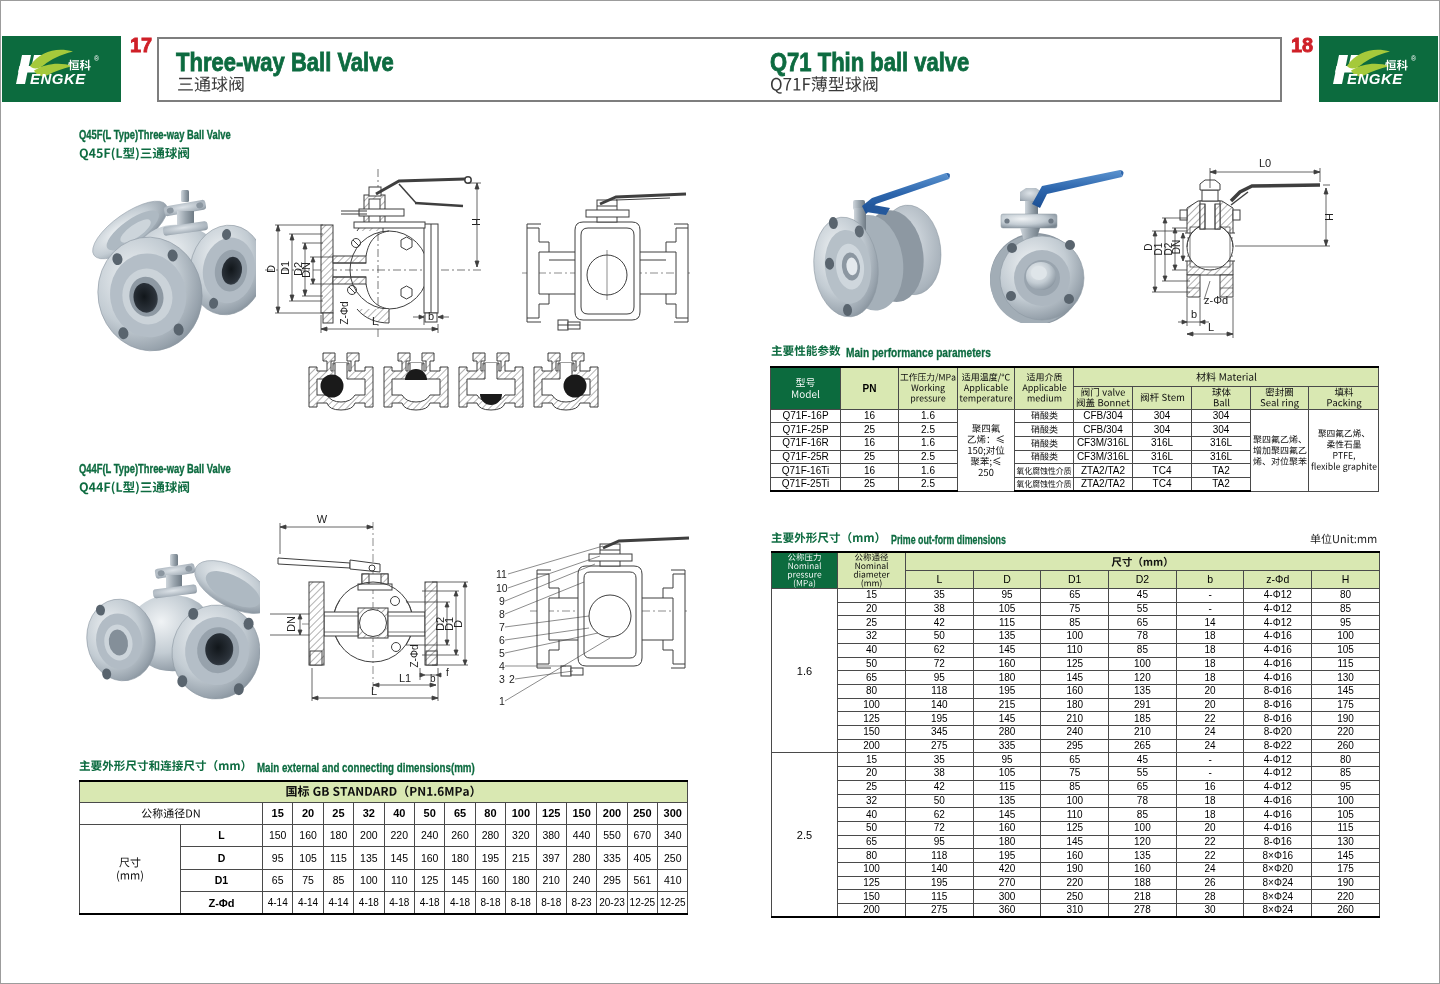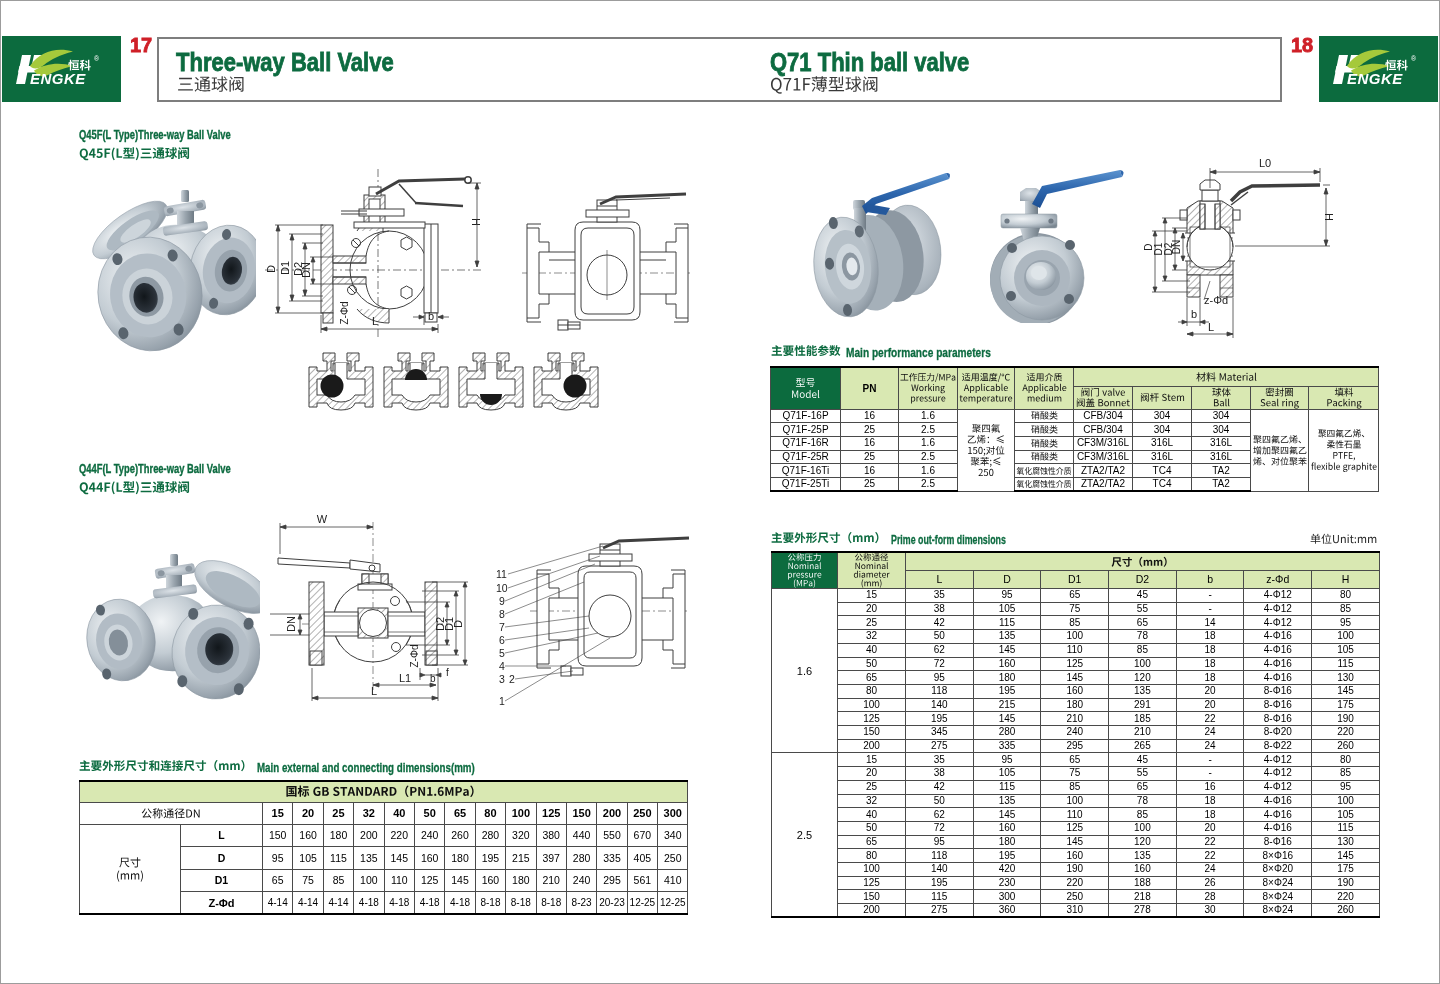--- a/index.html
+++ b/index.html
@@ -1782,21 +1782,21 @@
             <td style="">420</td>
             <td style="">190</td>
             <td style="">160</td>
             <td style="">24</td>
             <td style="">8×Φ20</td>
             <td style="">175</td>
           </tr>
       <tr style="height:13.71px;font-size:10px;line-height:12px;">
             <td style="">125</td>
             <td style="">195</td>
-            <td style="">230</td>
+            <td style="">270</td>
             <td style="">220</td>
             <td style="">188</td>
             <td style="">26</td>
             <td style="">8×Φ24</td>
             <td style="">190</td>
           </tr>
       <tr style="height:13.71px;font-size:10px;line-height:12px;">
             <td style="">150</td>
             <td style="">115</td>
             <td style="">300</td>

